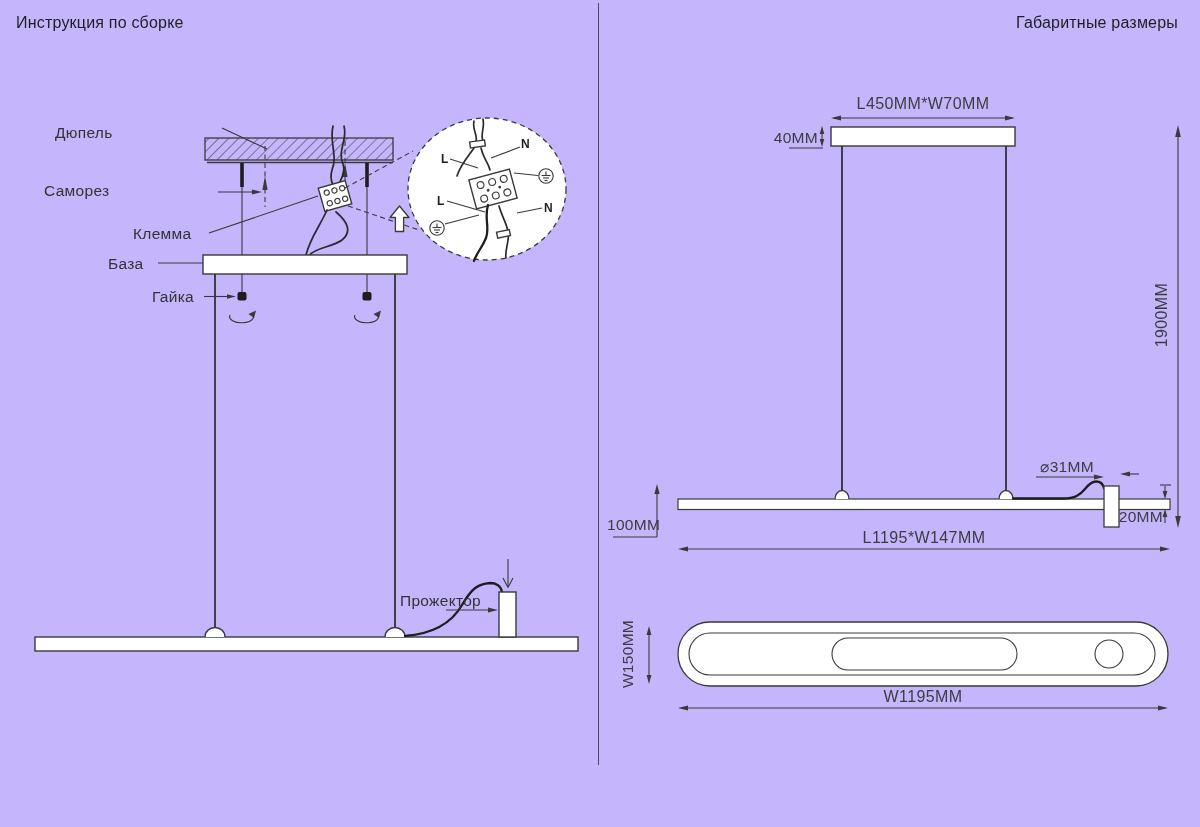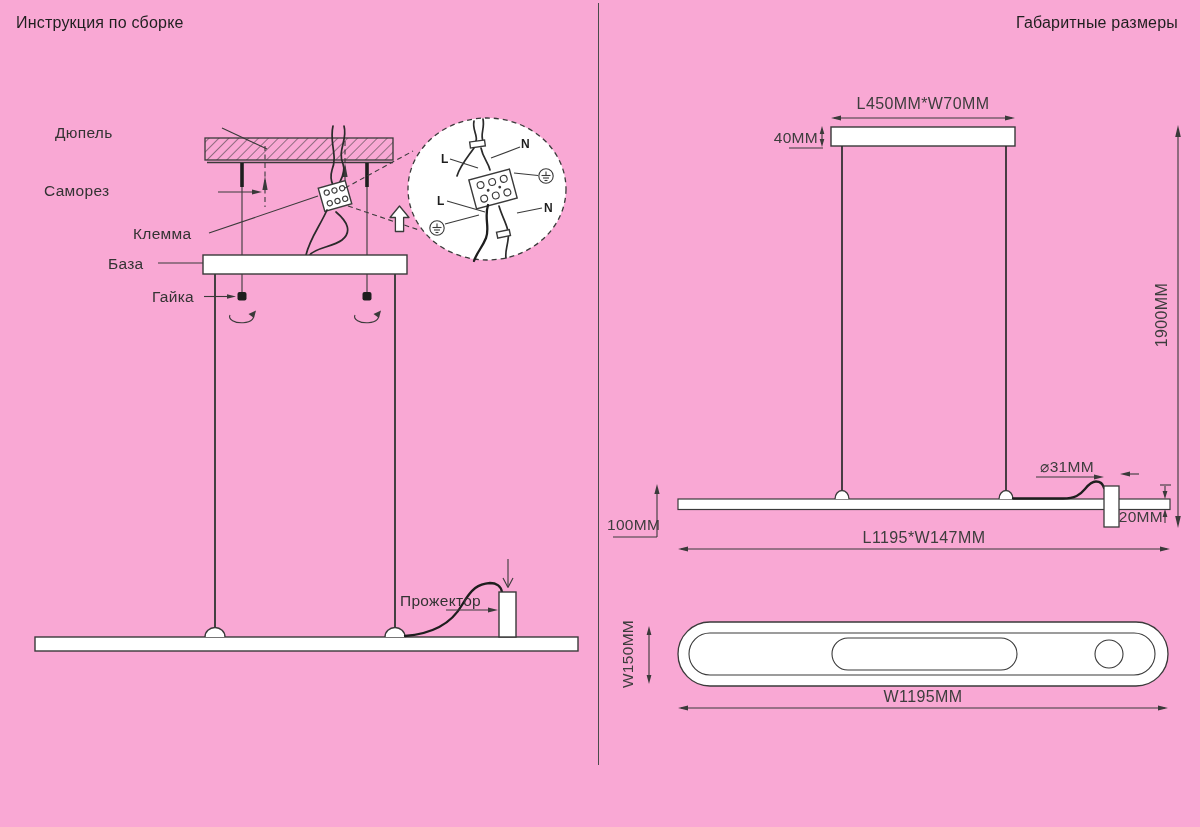--- a/index.html
+++ b/index.html
@@ -1,16 +1,16 @@
 <!DOCTYPE html>
 <html><head>
 <meta charset="utf-8">
 <style>
   html,body{margin:0;padding:0;background:#fff;}
-  #stage{position:relative;width:1200px;height:827px;background:#f9a8d4;overflow:hidden;
+  #stage{position:relative;width:1200px;height:827px;background:#c4b5fd;overflow:hidden;
          font-family:"Liberation Sans",sans-serif;color:#2b2b2b;}
   .title{position:absolute;top:14px;font-size:16px;color:#1f1f1f;letter-spacing:.2px;}
   .title.left{left:16px;}
   .title.right{right:22px;}
   #divider{position:absolute;left:598px;top:3px;width:0;height:762px;border-left:1.4px solid #4a4a4a;}
   #footer{position:absolute;left:0;right:0;top:771px;text-align:center;font-size:17.5px;color:#1c1c1c;}
   svg{position:absolute;top:0;}
   svg text{font-family:"Liberation Sans",sans-serif;}
   .ln{stroke:#3a3a3a;fill:none;stroke-width:1.4;}
   .thin{stroke:#3a3a3a;fill:none;stroke-width:1.1;}

